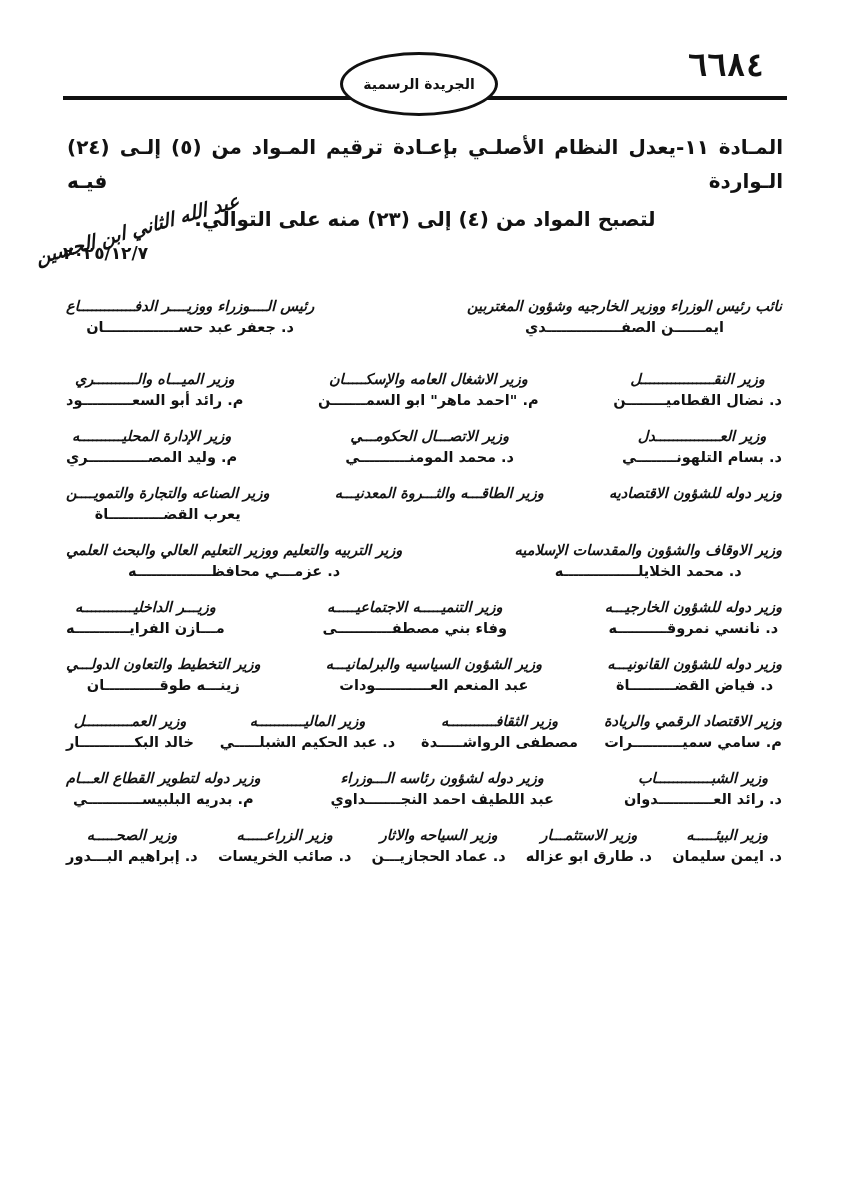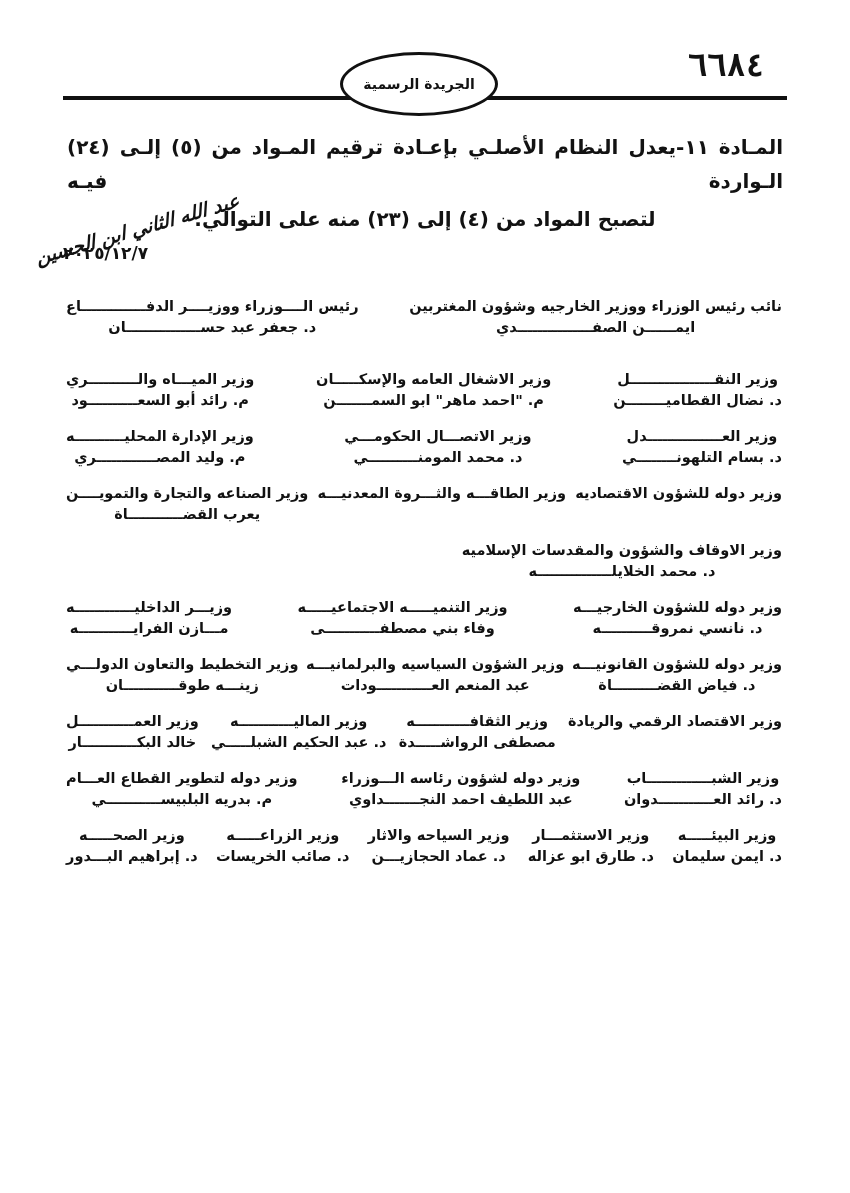--- a/index.html
+++ b/index.html
@@ -73,21 +73,21 @@
     display:flex;
     justify-content:space-between;
     align-items:flex-start;
   }
   .m-row:first-child{margin-bottom:16px;}
   .m-cell{
     text-align:center;
     white-space:nowrap;
   }
   .m-title{
-    font-size:14.5px;font-weight:bold;line-height:21px;
+    font-size:14.5px;font-weight:bold;line-height:21px;font-style:italic;
   }
   .m-name{
     font-size:14.5px;font-weight:bold;line-height:21px;
   }
 </style>
 </head>
 <body>
 
 <div class="page">
 
@@ -156,20 +156,24 @@
         <div class="m-cell">
           <div class="m-title">وزير الصناعه والتجارة والتمويــــن</div>
           <div class="m-name">يعرب القضـــــــــــاة</div>
         </div>
       </div>
       <div class="m-row">
         <div class="m-cell">
           <div class="m-title">وزير الاوقاف والشؤون والمقدسات الإسلاميه</div>
           <div class="m-name">د. محمد الخلايلـــــــــــــــه</div>
         </div>
+        <div class="m-cell">
+          <div class="m-title">وزير التربيه والتعليم ووزير التعليم العالي والبحث العلمي</div>
+          <div class="m-name">د. عزمـــي محافظـــــــــــــــه</div>
+        </div>
       </div>
       <div class="m-row">
         <div class="m-cell">
           <div class="m-title">وزير دوله للشؤون الخارجيـــه</div>
           <div class="m-name">د. نانسي نمروقــــــــــه</div>
         </div>
         <div class="m-cell">
           <div class="m-title">وزير التنميـــــه الاجتماعيـــــه</div>
           <div class="m-name">وفاء بني مصطفـــــــــــى</div>
         </div>
@@ -188,20 +192,21 @@
           <div class="m-name">عبد المنعم العـــــــــــودات</div>
         </div>
         <div class="m-cell">
           <div class="m-title">وزير التخطيط والتعاون الدولـــي</div>
           <div class="m-name">زينـــه طوقـــــــــــان</div>
         </div>
       </div>
       <div class="m-row">
         <div class="m-cell">
           <div class="m-title">وزير الاقتصاد الرقمي والريادة</div>
+          <div class="m-name">م. سامي سميــــــــــرات</div>
         </div>
         <div class="m-cell">
           <div class="m-title">وزير الثقافـــــــــــه</div>
           <div class="m-name">مصطفى الرواشـــــدة</div>
         </div>
         <div class="m-cell">
           <div class="m-title">وزير الماليـــــــــــه</div>
           <div class="m-name">د. عبد الحكيم الشبلـــــي</div>
         </div>
         <div class="m-cell">

